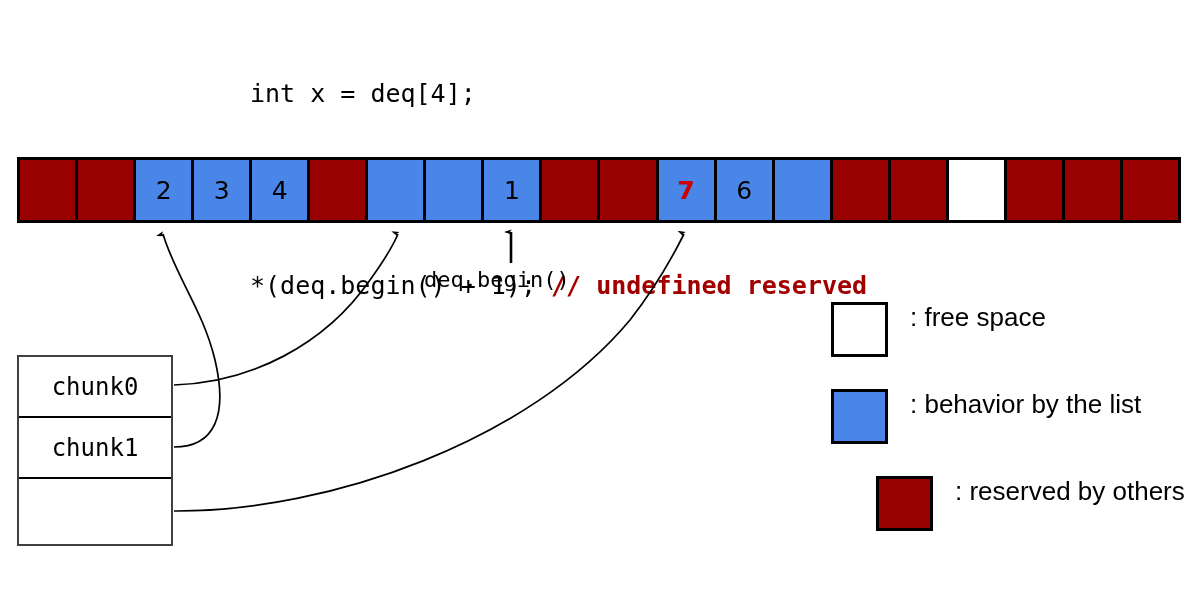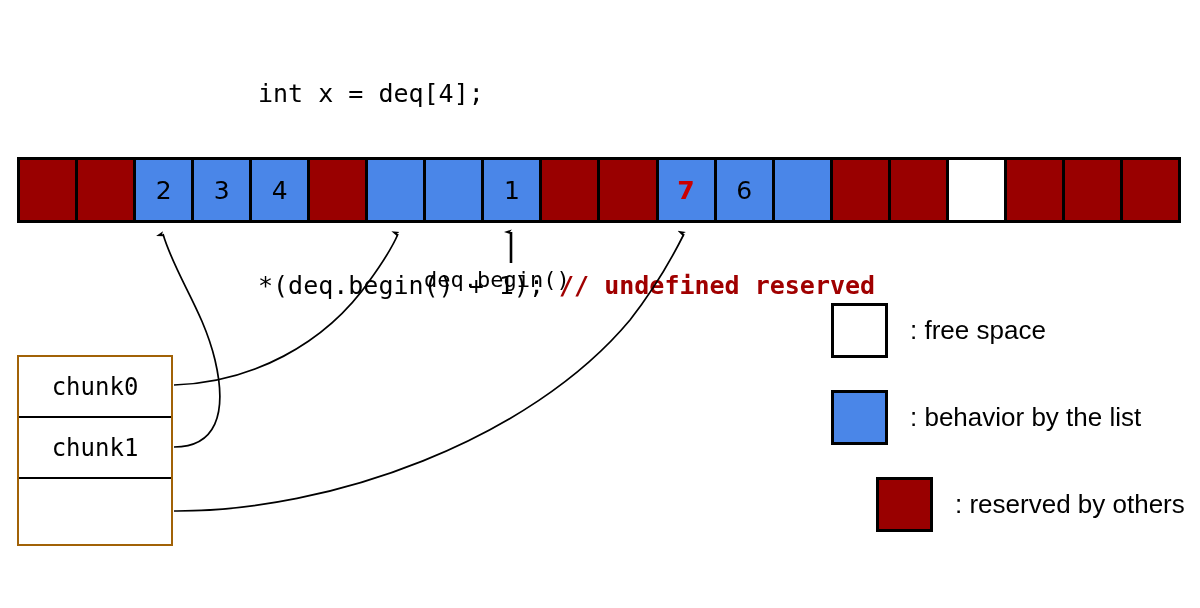--- a/index.html
+++ b/index.html
@@ -18,21 +18,20 @@
   
   #code-block {
     position: absolute;
     left: 250px;
     top: 14px;
     font-family: "DejaVu Sans Mono", monospace;
     font-size: 25px;
     line-height: 32px;
     color: #000000;
     white-space: pre;
-    margin-left: 8px;
   }
   #code-block .code-line { display: block; height: 32px; }
   #code-block .comment {
     color: #a00000;
     font-weight: bold;
   }
 
   
   #memory-strip {
     position: absolute;
@@ -84,21 +83,21 @@
     color: #000000;
     white-space: pre;
   }
 
   
   #chunk-list {
     position: absolute;
     left: 17px;
     top: 355px;
     width: 156px;
-    border: 2px solid #a16207;
+    border: 2px solid #404040;
     box-sizing: border-box;
     background: #ffffff;
   }
   .chunk-box {
     height: 61px;
     border-bottom: 2px solid #000000;
     box-sizing: border-box;
     display: flex;
     align-items: center;
     justify-content: center;
@@ -109,21 +108,21 @@
   .chunk-box:last-child { border-bottom: none; height: 65px; }
 
   
   #legend {
     position: absolute;
     left: 831px;
     top: 302px;
   }
   .legend-row {
     display: flex;
-    align-items: center;
+    align-items: flex-start;
     height: 57px;
     margin-bottom: 30px;
   }
   .legend-row:last-child { margin-bottom: 0; padding-left: 45px; }
   .legend-swatch {
     width: 57px;
     height: 55px;
     border: 3px solid #000000;
     box-sizing: border-box;
     flex: 0 0 auto;

